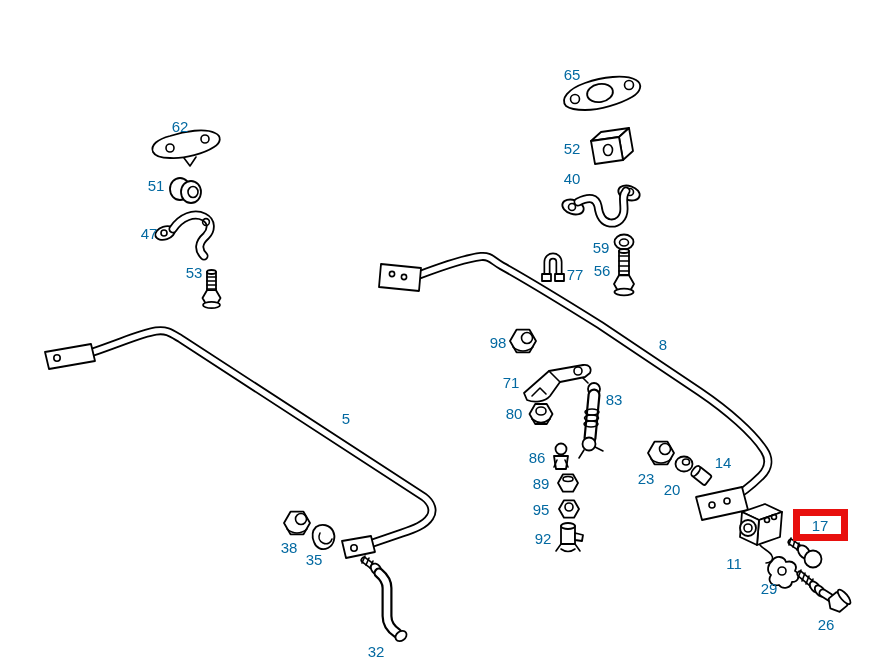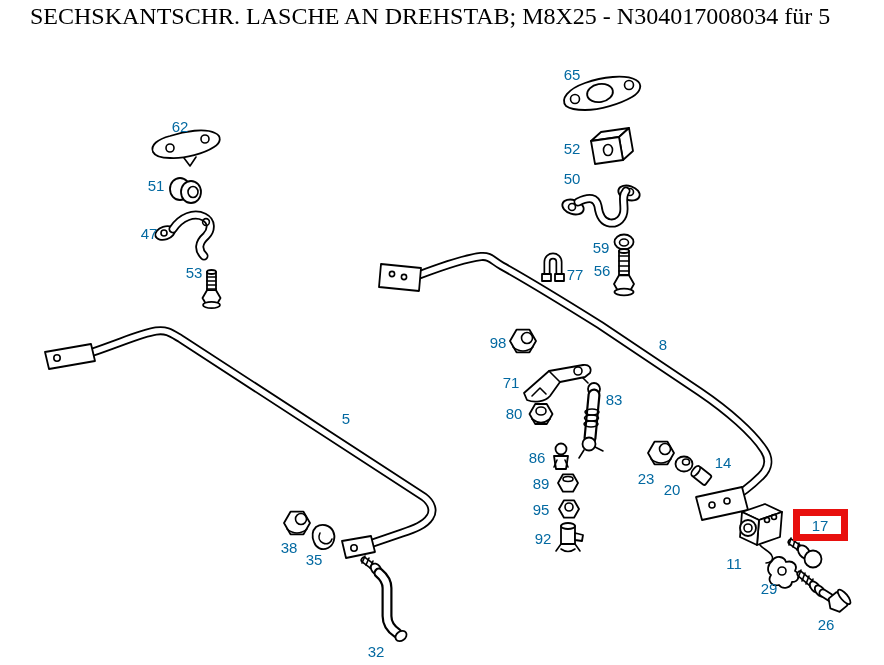--- a/index.html
+++ b/index.html
@@ -19,21 +19,20 @@
   .tube-o{fill:none;stroke:#000;stroke-width:9;stroke-linecap:round;stroke-linejoin:round;}
   .tube-i{fill:none;stroke:#fff;stroke-width:5.4;stroke-linecap:round;stroke-linejoin:round;}
   .tube-os{fill:none;stroke:#000;stroke-width:7;stroke-linecap:round;}
   .tube-is{fill:none;stroke:#fff;stroke-width:3.6;stroke-linecap:round;}
 </style>
 </head>
 <body>
 
 <div class="page">
 
-  <div class="title">SECHSKANTSCHR. LASCHE AN DREHSTAB; M8X25 - N304017008034 für 5</div>
 
   <svg class="diagram-svg" width="884" height="665" viewBox="0 0 884 665">
 
     <g>
       <path class="tube-o" d="M90,353 C125,341 142,333 156,331 C167,329.5 171,333 181,339 L424,497 C432,503 434,511 430,517 C425,525 414,529 402,533 L364,546"></path>
       <path class="tube-i" d="M90,353 C125,341 142,333 156,331 C167,329.5 171,333 181,339 L424,497 C432,503 434,511 430,517 C425,525 414,529 402,533 L364,546"></path>
       <polygon class="outline" points="45,352 91,344 95,361 49,369"></polygon>
       <circle class="thin" cx="57" cy="358" r="3.2"></circle>
       <polygon class="outline" points="342,541 371,536 375,552 346,558"></polygon>
       <circle class="thin" cx="354" cy="548" r="3.2"></circle>
@@ -255,21 +254,21 @@
     <rect x="796.5" y="512.5" width="48" height="25" fill="none" stroke-width="7" stroke="#e8100e"></rect>
   </svg>
 
   <div class="labels-layer">
       <span class="part-label" style="left: 180px; top: 126px;">62</span>
       <span class="part-label" style="left: 156px; top: 185px;">51</span>
       <span class="part-label" style="left: 149px; top: 233px;">47</span>
       <span class="part-label" style="left: 194px; top: 272px;">53</span>
       <span class="part-label" style="left: 572px; top: 74px;">65</span>
       <span class="part-label" style="left: 572px; top: 148px;">52</span>
-      <span class="part-label" style="left: 572px; top: 178px;">50</span>
+      <span class="part-label" style="left: 572px; top: 178px;">40</span>
       <span class="part-label" style="left: 601px; top: 247px;">59</span>
       <span class="part-label" style="left: 602px; top: 270px;">56</span>
       <span class="part-label" style="left: 575px; top: 274px;">77</span>
       <span class="part-label" style="left: 498px; top: 342px;">98</span>
       <span class="part-label" style="left: 663px; top: 344px;">8</span>
       <span class="part-label" style="left: 511px; top: 382px;">71</span>
       <span class="part-label" style="left: 514px; top: 413px;">80</span>
       <span class="part-label" style="left: 614px; top: 399px;">83</span>
       <span class="part-label" style="left: 537px; top: 457px;">86</span>
       <span class="part-label" style="left: 541px; top: 483px;">89</span>

